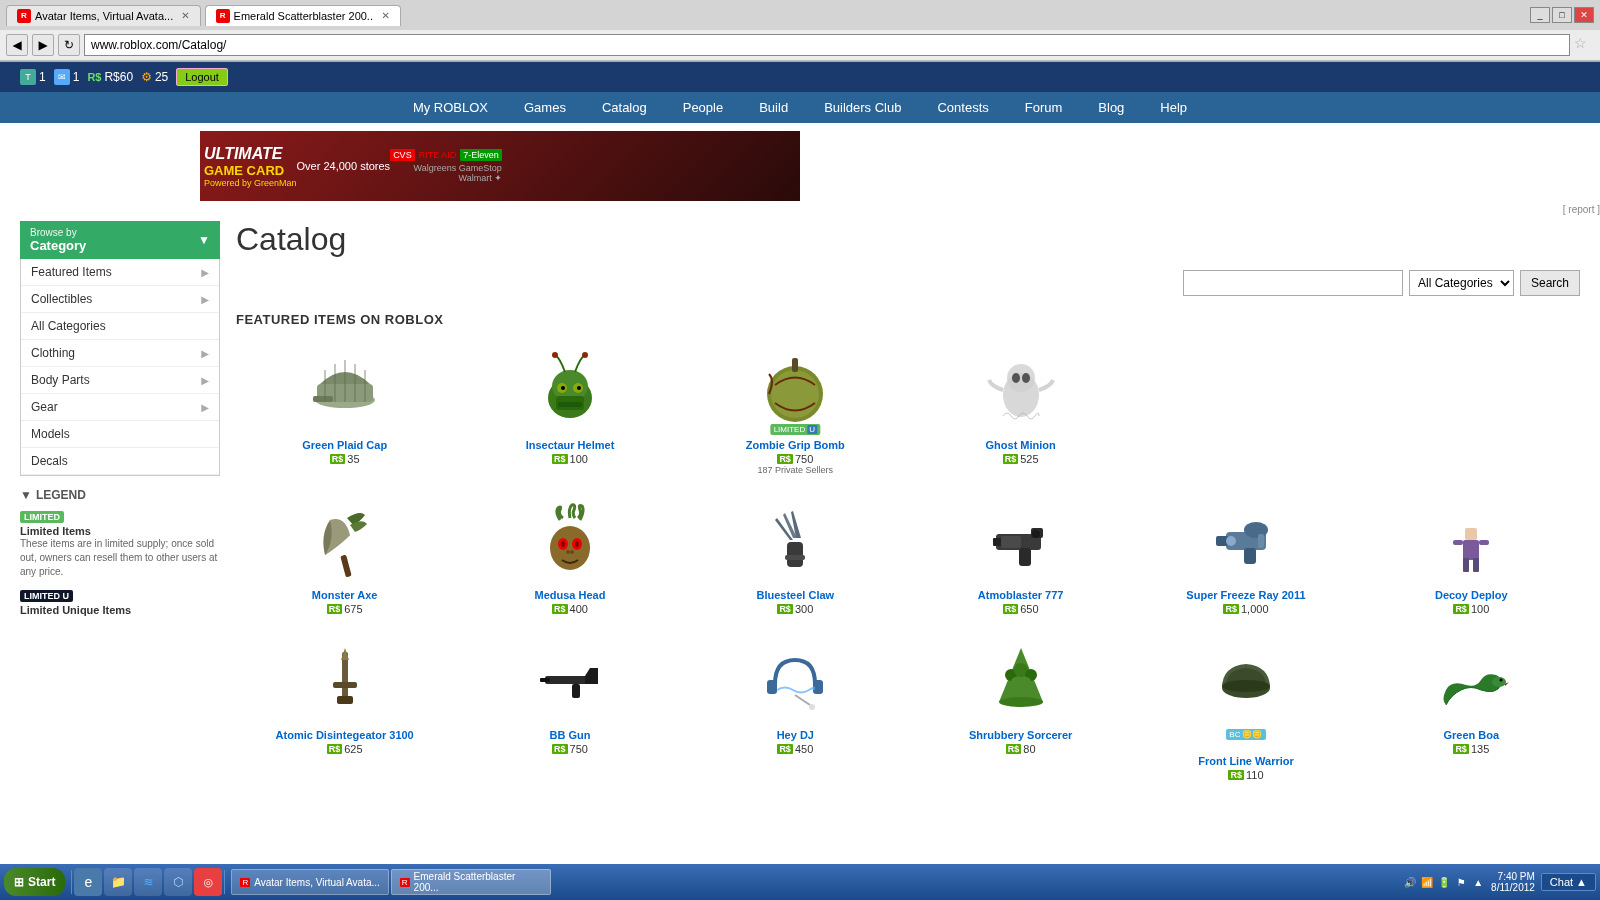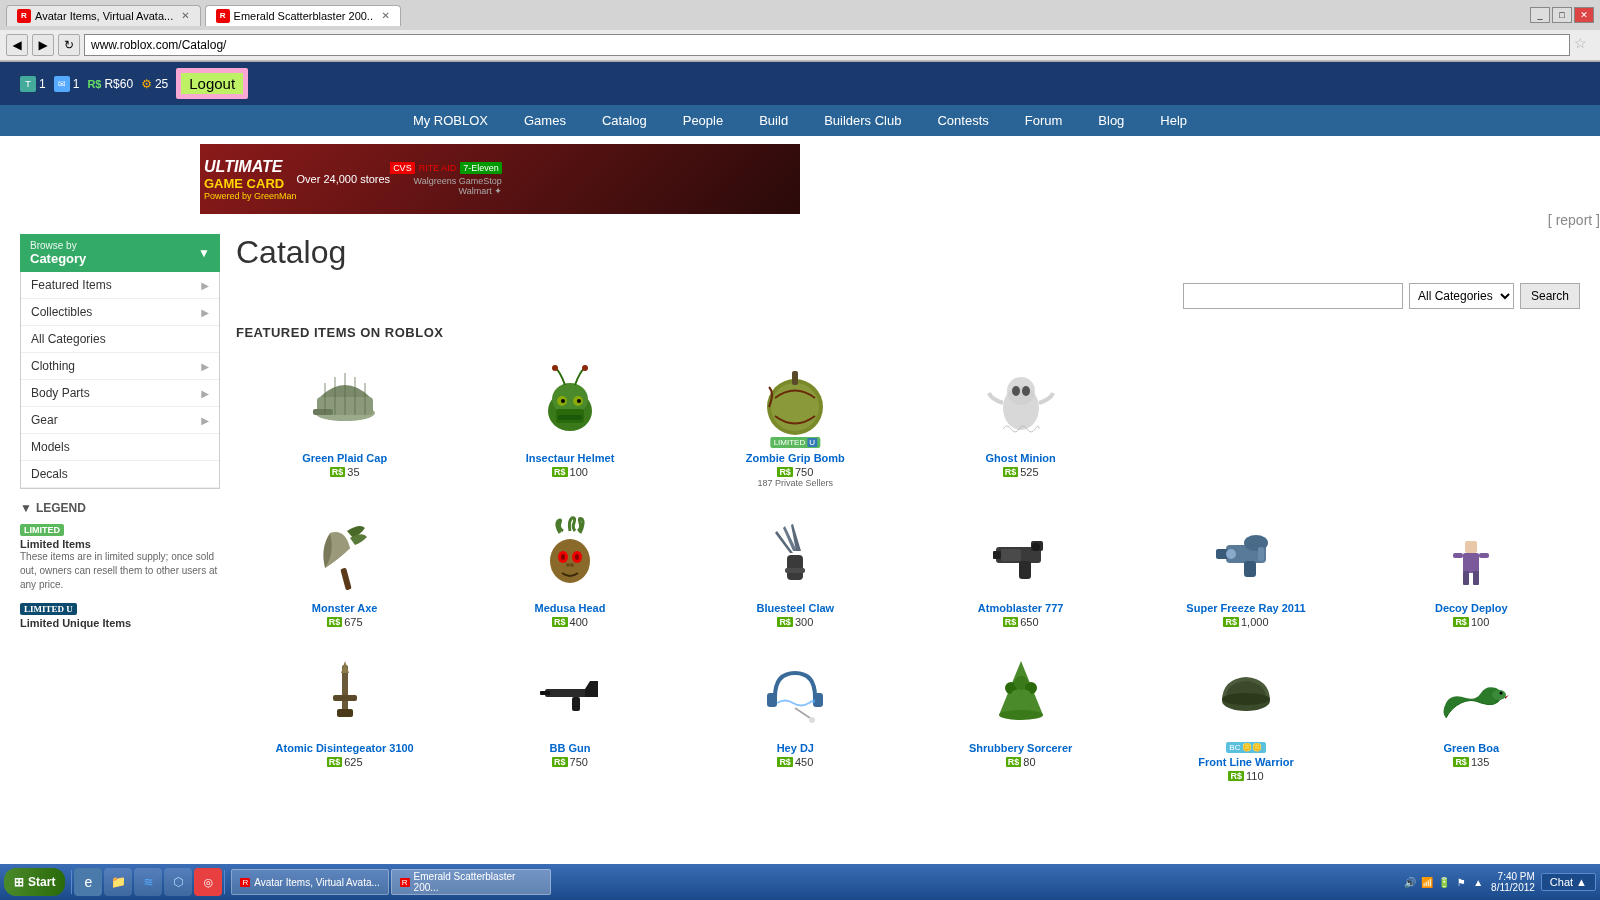--- a/index.html
+++ b/index.html
@@ -28,51 +28,51 @@
     .site-header { background: #1a3a6e; padding: 6px 20px; display: flex; align-items: center; justify-content: space-between; }
     .roblox-logo { color: #e00; font-size: 22px; font-weight: 900; font-style: italic; letter-spacing: -1px; font-family: Arial Black, sans-serif; }
     .header-greeting { color: #fff; font-size: 12px; margin-left: 16px; }
     .header-stats { display: flex; align-items: center; gap: 8px; }
     .stat-badge { display: flex; align-items: center; gap: 3px; color: #fff; font-size: 12px; }
     .stat-icon { width: 16px; height: 16px; border-radius: 2px; display: inline-flex; align-items: center; justify-content: center; font-size: 9px; }
     .ticket-icon { background: #4a9; color: #fff; }
     .msg-icon { background: #5af; color: #fff; }
     .robux-icon { color: #6d6; font-weight: bold; font-size: 11px; }
     .gear-icon-stat { color: #fa0; }
-    .logout-btn { background: #bef264; border: 5px solid #f9a8d4; padding: 2px 8px; font-size: 15px; cursor: pointer; border-radius: 2px; }
+    .logout-btn { background: #84cc16; border: 1px solid #f9a8d4; padding: 2px 8px; font-size: 11px; cursor: pointer; border-radius: 2px; }
 
     
     .nav-bar { background: #2a6496; display: flex; align-items: center; justify-content: center; gap: 0; }
     .nav-item { color: #fff; padding: 8px 18px; font-size: 13px; cursor: pointer; text-decoration: none; display: block; }
 
     
     .ad-banner { background: #222; height: 70px; display: flex; align-items: center; justify-content: center; position: relative; margin: 0 auto; width: 600px; }
     .ad-inner { background: linear-gradient(135deg, #8b1a1a, #2a0a0a); width: 100%; height: 100%; display: flex; align-items: center; padding: 4px; }
-    .report-link { position: absolute; right: 0; bottom: -14px; font-size: 14px; color: #888; }
+    .report-link { position: absolute; right: 0; bottom: -14px; font-size: 10px; color: #888; }
     .ad-container { display: flex; justify-content: center; padding: 8px 0 16px 0; position: relative; }
 
     
     .main-content { display: flex; padding: 0 20px; gap: 16px; justify-content: center; }
     .page-title { font-size: 32px; font-weight: normal; color: #333; margin-bottom: 12px; }
 
     
     .sidebar { width: 200px; flex-shrink: 0; }
     .sidebar-cat-header { background: #3a6; color: #fff; padding: 6px 10px; font-size: 12px; display: flex; align-items: center; justify-content: space-between; cursor: pointer; }
     .sidebar-menu { border: 1px solid #ccc; border-top: none; }
     .sidebar-item { display: flex; align-items: center; justify-content: space-between; padding: 6px 10px; font-size: 12px; cursor: pointer; border-bottom: 1px solid #eee; color: #333; }
     .sidebar-item .arrow { color: #aaa; font-size: 10px; }
 
     
     .legend { margin-top: 12px; }
     .legend-title { font-size: 12px; font-weight: bold; color: #555; margin-bottom: 6px; display: flex; align-items: center; gap: 4px; }
     .legend-item { margin-bottom: 8px; }
     .legend-badge { display: inline-block; padding: 1px 4px; font-size: 9px; font-weight: bold; border-radius: 2px; margin-bottom: 2px; }
     .bc-badge { background: #5bc0de; color: #fff; }
     .limited-badge { background: #5cb85c; color: #fff; }
-    .limited-u-badge { background: #0c4a6e; color: #fff; font-family: Liberation Serif, serif; }
+    .limited-u-badge { background: #0f172a; color: #fff; }
     .legend-label { font-size: 11px; font-weight: bold; color: #333; }
     .legend-desc { font-size: 10px; color: #666; line-height: 1.4; }
 
     
     .catalog-area { flex: 1; }
     .search-bar { display: flex; align-items: center; gap: 6px; margin-bottom: 16px; float: right; }
     .search-input { width: 220px; height: 26px; border: 1px solid #aaa; padding: 0 6px; font-size: 12px; }
     .cat-select { height: 26px; border: 1px solid #aaa; padding: 0 4px; font-size: 12px; background: #fff; }
     .search-btn { height: 26px; padding: 0 10px; background: #e8e8e8; border: 1px solid #aaa; cursor: pointer; font-size: 12px; }
     .section-title { font-size: 13px; font-weight: bold; color: #333; letter-spacing: 0.5px; margin-bottom: 12px; clear: both; text-transform: uppercase; }
@@ -592,21 +592,21 @@
         <div class="item-img">
           <svg viewBox="0 0 80 80" xmlns="http://www.w3.org/2000/svg">
 
             <ellipse cx="40" cy="48" rx="24" ry="10" fill="#3a4a2a"></ellipse>
             <path d="M16 48 Q16 26 40 24 Q64 26 64 48 Z" fill="#4a5a3a"></path>
             <path d="M20 46 Q20 30 40 28 Q60 30 60 46" fill="#3a4a2a"></path>
 
             <ellipse cx="40" cy="46" rx="24" ry="6" fill="#2a3a1a"></ellipse>
           </svg>
         </div>
-        <div style="display:flex;justify-content:center;margin-bottom:2px;">
+        <div style="display:flex;justify-content:center;margin-bottom:14px;">
           <span class="bc-tag">BC 🪙🪙</span>
         </div>
         <span class="item-name">Front Line Warrior</span>
         <div class="item-price">
           <span class="robux-symbol">R$</span>
           <span class="price-text">110</span>
         </div>
       </div>
 
       <div class="item-card">

